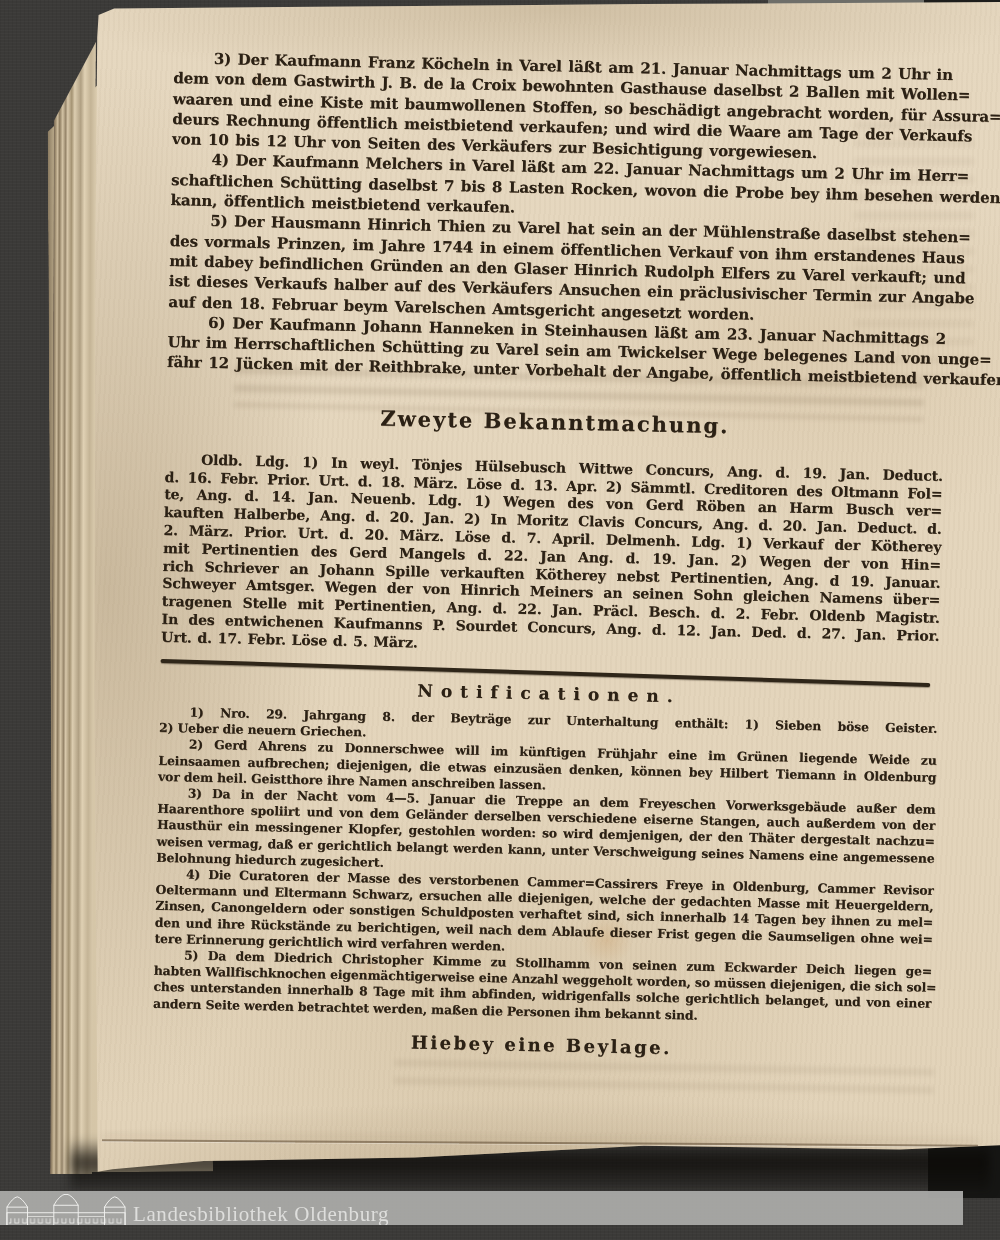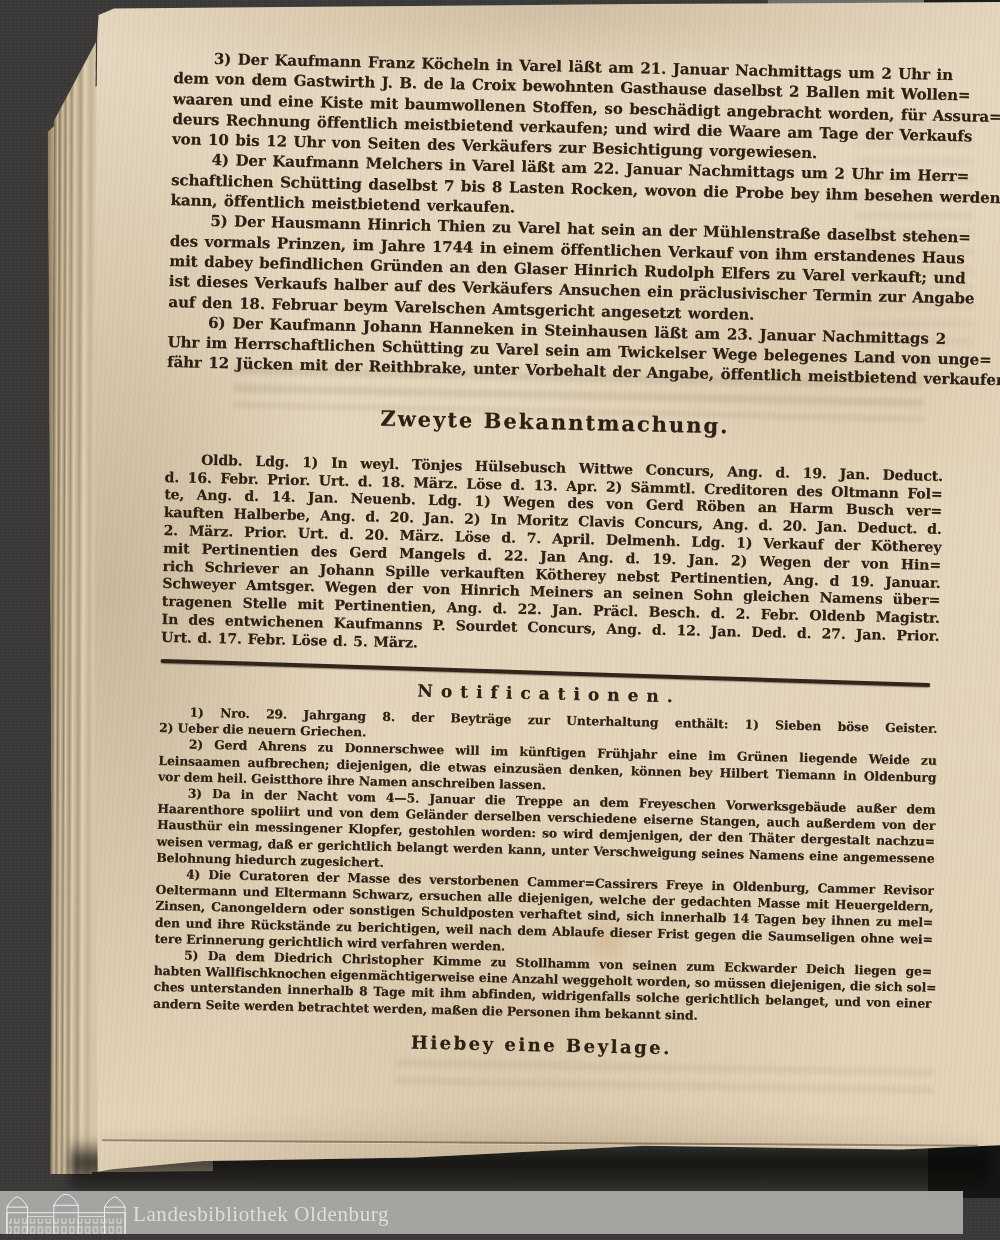--- a/index.html
+++ b/index.html
@@ -71,21 +71,21 @@
   .sec-b .indent{padding-left:36px;}
   .sec-c{font-size:12.3px;line-height:16.2px;margin-top:8px;}
   .sec-c .indent{padding-left:30px;}
   .h-zweyte{margin-top:28px;font-size:21px;line-height:26px;text-align:center;letter-spacing:2px;}
   .h-notif{margin-top:12px;font-size:17px;line-height:22px;text-align:center;letter-spacing:8px;}
   .divider{margin-top:12px;height:3.5px;width:99%;background:#2f2619;border-radius:2px;
     transform:rotate(0.55deg);transform-origin:0 0;box-shadow:0 1px 1px rgba(47,38,25,0.4);}
   .closing{margin-top:14px;font-size:18px;line-height:22px;text-align:center;letter-spacing:2.5px;}
 
   
-  .watermark-bar{left:0;top:1191px;width:963px;height:43px;background:rgba(167,167,165,0.97);
+  .watermark-bar{left:0;top:1191px;width:963px;height:34px;background:rgba(167,167,165,0.97);
     overflow:hidden;}
   .wm-label{position:absolute;left:133px;top:11px;font-family:"Liberation Serif","DejaVu Serif",serif;
     font-size:21px;font-weight:400;color:#dededc;letter-spacing:0.6px;white-space:nowrap;}
   .wm-logo{position:absolute;left:5px;top:3px;}
 </style>
 </head>
 <body>
 
 <div id="scene">
 

